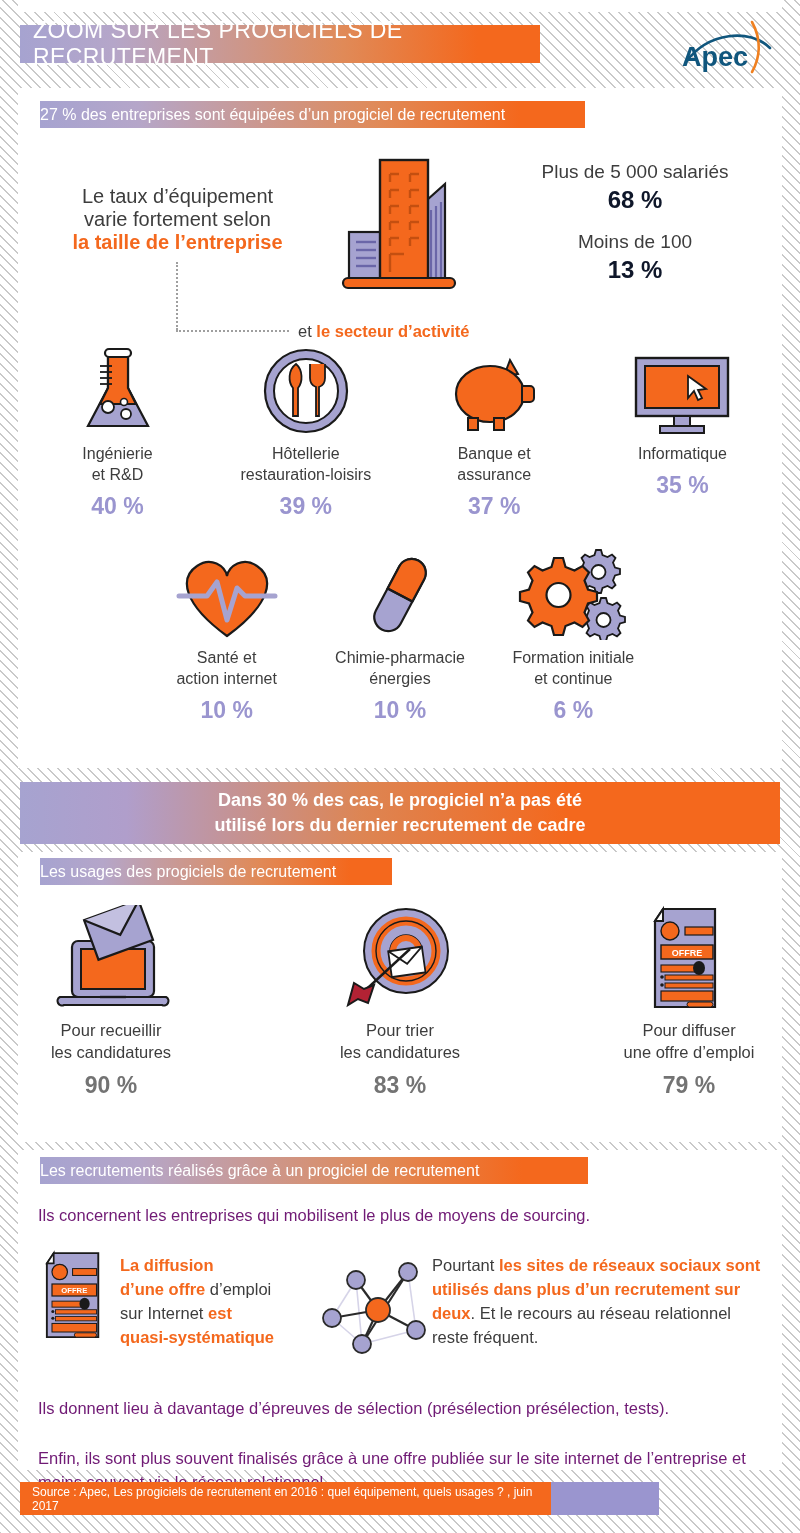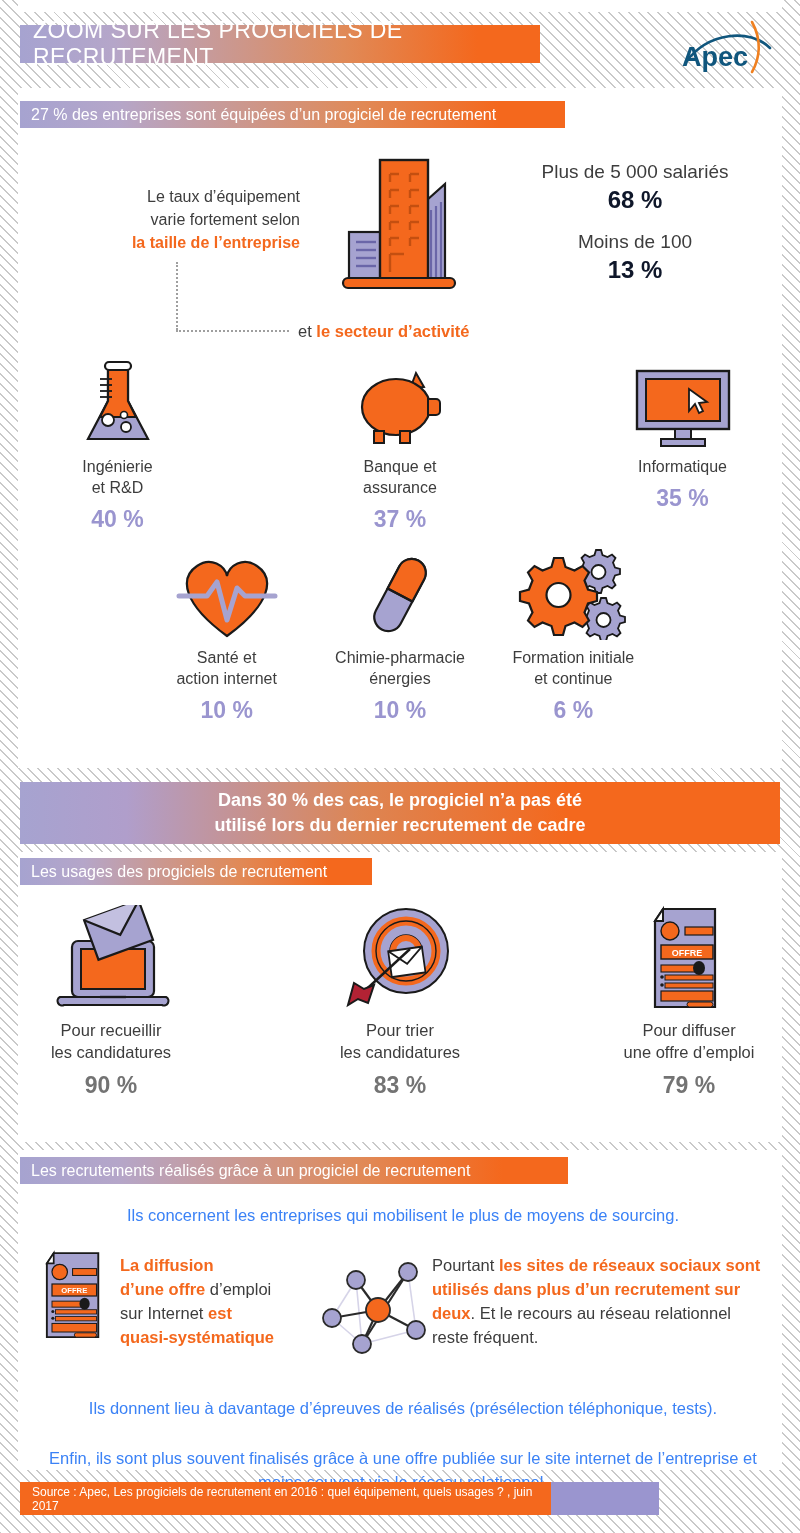--- a/index.html
+++ b/index.html
@@ -30,55 +30,55 @@
     color:#ffffff;
     display:flex;align-items:center;
     box-sizing:border-box;
   }
   .title-bar{
     position:absolute;left:20px;top:25px;width:520px;height:38px;
     padding-left:13px;
     font-size:23px;letter-spacing:.4px;font-weight:400;
   }
   .sec-bar{
-    position:absolute;padding-left:11px;font-size:16px;height:27px;
+    position:absolute;font-size:16px;height:27px;margin-left:20px;
   }
   #sec-bar-1{left:20px;top:101px;width:545px;}
   #sec-bar-2{left:20px;top:858px;width:352px;}
   #sec-bar-3{left:20px;top:1157px;width:548px;}
 
   
   .logo{position:absolute;right:18px;top:14px;width:112px;height:72px;}
   .or{color:#f4681d;}
   .bold{font-weight:bold;}
   .grey{color:#3d3d3d;}
 
   
   .lead{
     position:absolute;left:55px;top:185px;width:245px;
-    text-align:right;font-size:16px;line-height:23px;color:#3d3d3d;
+    text-align:center;font-size:20px;line-height:23px;color:#3d3d3d;
   }
   .lead .or{font-weight:bold;}
 
   .right-stats{position:absolute;left:505px;top:160px;width:260px;text-align:center;}
   .right-stats .lbl{font-size:19px;color:#3d3d3d;line-height:24px;}
   .right-stats .val{font-size:24px;color:#0f172a;font-weight:bold;line-height:32px;}
 
   .secteur{
     position:absolute;left:298px;top:322px;font-size:16.5px;color:#3d3d3d;text-align:right;
   }
   
   .dot-v{position:absolute;left:176px;top:262px;width:0;height:68px;
         border-left:2px dotted #9f9f9f;}
   .dot-h{position:absolute;left:176px;top:330px;width:113px;height:0;
         border-top:2px dotted #9f9f9f;}
 
   
   .grid-row{position:absolute;display:flex;justify-content:space-between;}
-  #row1{left:30px;top:357px;width:740px;}
+  #row1{left:30px;top:344px;width:740px;}
   #row2{left:140px;top:548px;width:520px;}
   .cell{width:175px;text-align:center;}
   .cell .ico{height:92px;display:flex;align-items:flex-end;justify-content:center;}
   .cell .nm{font-size:16px;line-height:21px;color:#3d3d3d;margin-top:7px;}
   .cell .pv{font-size:23px;color:#9a95cf;font-weight:bold;margin-top:8px;}
 
   
   .banner{
     position:absolute;left:20px;top:782px;width:760px;height:62px;
     background:linear-gradient(to right,#a6a3d0 0%,#b09ecb 14%,#dd8553 45%,#f4681d 72%,#f4681d 100%);
@@ -87,21 +87,21 @@
   }
 
   
   #urow{position:absolute;left:18px;top:905px;width:764px;display:flex;justify-content:space-between;}
   .ucell{width:186px;text-align:center;}
   .ucell .ico{height:108px;display:flex;align-items:flex-end;justify-content:center;}
   .ucell .nm{font-size:16.5px;line-height:22px;color:#3d3d3d;margin-top:6px;}
   .ucell .pv{font-size:23px;color:#737373;font-weight:bold;margin-top:9px;}
 
   
-  .prose{position:absolute;font-size:16.5px;line-height:24px;color:#3b82f6;text-align:center;}
+  .prose{position:absolute;font-size:16.5px;line-height:24px;color:#701a75;}
   #p1{left:38px;top:1203px;width:730px;}
   #p2{left:38px;top:1396px;width:730px;}
   #p3{left:38px;top:1446px;width:730px;}
 
   .mid-left{position:absolute;left:120px;top:1253px;width:190px;font-size:16.5px;line-height:24px;}
   .mid-right{position:absolute;left:432px;top:1253px;width:340px;font-size:16.5px;line-height:24px;}
 
   
   .source{
     position:absolute;left:20px;top:1482px;width:639px;height:33px;display:flex;
@@ -208,20 +208,36 @@
           <circle cx="48" cy="70" r="5" fill="#fff" stroke="#1a1a1a" stroke-width="1.8"></circle>
         </svg>
       </div>
       <div class="nm">
         <div>Ingénierie</div>
         <div>et R&amp;D</div>
       </div>
       <div class="pv">40 %</div>
     </div>
 
+    <div class="cell">
+      <div class="ico">
+        <svg width="88" height="90" viewBox="0 0 88 90">
+          <circle cx="44" cy="45" r="41" fill="#a6a3d0" stroke="#1a1a1a" stroke-width="2.2"></circle>
+          <circle cx="44" cy="45" r="32" fill="#ffffff" stroke="#1a1a1a" stroke-width="2"></circle>
+          <path d="M34 18 c7 6 7 18 2 24 l0 28 h-5 l0 -28 c-5 -6 -5 -18 3 -24 z" fill="#f4681d" stroke="#1a1a1a" stroke-width="1.8"></path>
+          <path d="M50 18 v14 M55 18 v14 M60 18 v14" stroke="#1a1a1a" stroke-width="2"></path>
+          <path d="M48 18 v14 c0 5 3 8 6 9 l0 29 h3 l0 -29 c3 -1 6 -4 6 -9 V18" fill="#f4681d" stroke="#1a1a1a" stroke-width="1.8"></path>
+        </svg>
+      </div>
+      <div class="nm">
+        <div>Hôtellerie</div>
+        <div>restauration-loisirs</div>
+      </div>
+      <div class="pv">39 %</div>
+    </div>
 
     <div class="cell">
       <div class="ico">
         <svg width="92" height="82" viewBox="0 0 92 82">
           <path d="M70 20 L62 6 L56 22 Z" fill="#f4681d" stroke="#1a1a1a" stroke-width="2"></path>
           <ellipse cx="42" cy="40" rx="34" ry="28" fill="#f4681d" stroke="#1a1a1a" stroke-width="2.2"></ellipse>
           <path d="M74 32 h8 a4 4 0 0 1 4 4 v8 a4 4 0 0 1 -4 4 h-8 z" fill="#f4681d" stroke="#1a1a1a" stroke-width="2"></path>
           <rect x="20" y="64" width="10" height="12" fill="#f4681d" stroke="#1a1a1a" stroke-width="2"></rect>
           <rect x="46" y="64" width="10" height="12" fill="#f4681d" stroke="#1a1a1a" stroke-width="2"></rect>
         </svg>
@@ -446,21 +462,21 @@
         <circle cx="100" cy="78" r="9"></circle>
       </g>
       <circle cx="62" cy="58" r="12" fill="#f4681d" stroke="#2a2a2a" stroke-width="1.8"></circle>
     </svg>
   </div>
 
   <div class="mid-right">
     <span class="grey">Pourtant </span><span class="or bold">les sites de réseaux sociaux sont utilisés dans plus d’un recrutement sur deux</span><span class="grey">. Et le recours au réseau relationnel reste fréquent.</span>
   </div>
 
-  <div class="prose" id="p2">Ils donnent lieu à davantage d’épreuves de réalisés (présélection téléphonique, tests).</div>
+  <div class="prose" id="p2">Ils donnent lieu à davantage d’épreuves de sélection (présélection présélection, tests).</div>
   <div class="prose" id="p3">Enfin, ils sont plus souvent finalisés grâce à une offre publiée sur le site internet de l’entreprise et moins souvent via le réseau relationnel.</div>
 
   <div class="source">
     <div class="bar">Source : Apec, Les progiciels de recrutement en 2016 : quel équipement, quels usages ? , juin 2017</div>
     <div class="blk"></div>
   </div>
 
 </div>
 
 </body></html>

